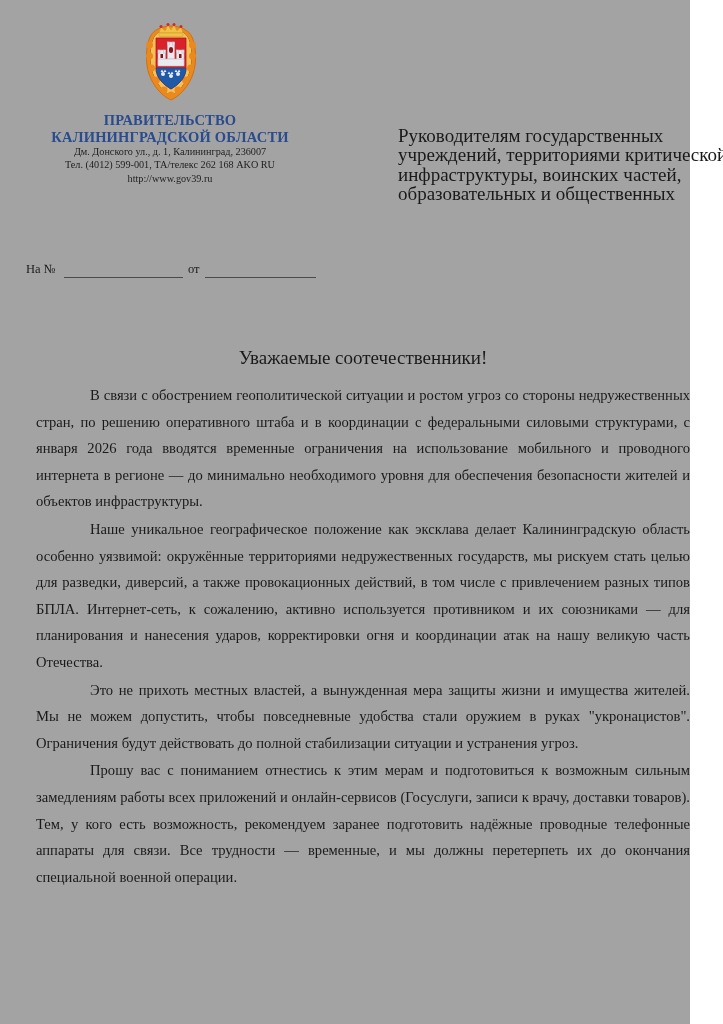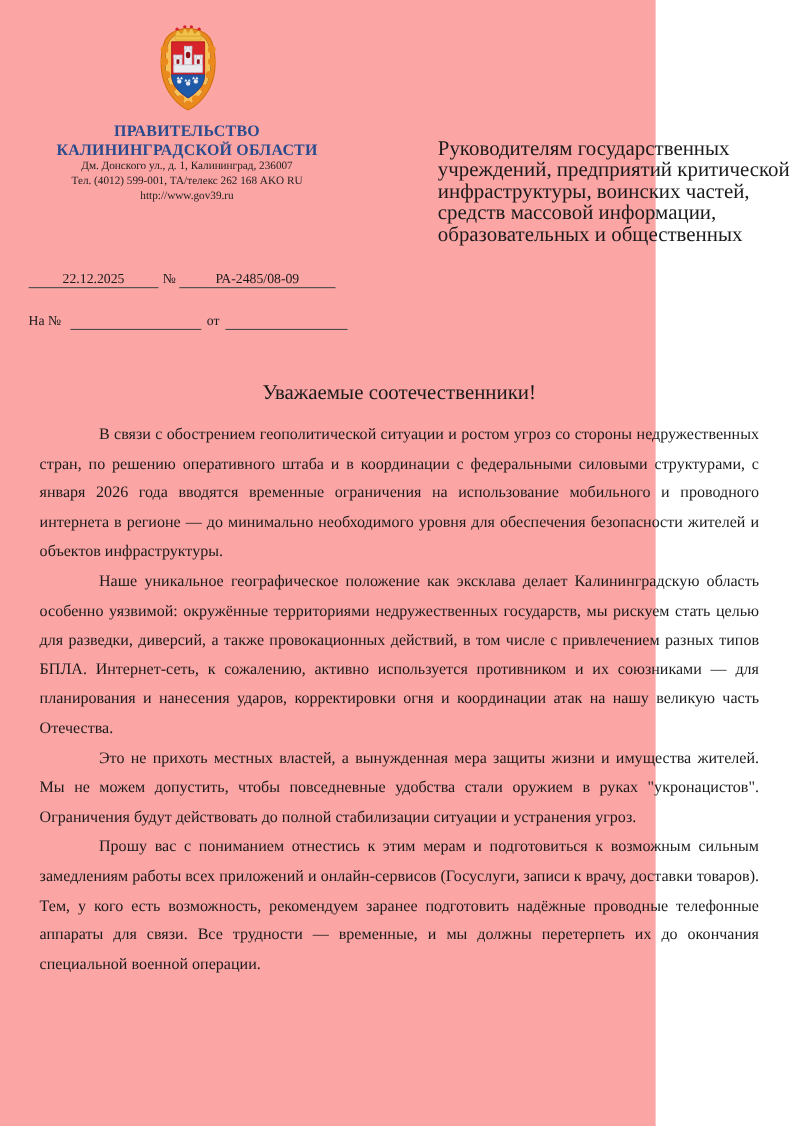--- a/index.html
+++ b/index.html
@@ -11,24 +11,24 @@
   body {
     width: 723px;
     height: 1024px;
     overflow: hidden;
     font-family: "Liberation Serif", "DejaVu Serif", serif;
     color: #1a1a1a;
     position: relative;
   }
 
   .page {
-    width: 596px;
+    width: 690px;
     height: 1024px;
     position: relative;
-    background: #fca5a5;
+    background: #a3a3a3;
   }
 
   
   .header {
     position: relative;
     height: 310px;
   }
 
   
   .emblem-wrap {
@@ -250,46 +250,36 @@
         <div>КАЛИНИНГРАДСКОЙ ОБЛАСТИ</div>
       </div>
       <div class="lh-contacts">
         <div>Дм. Донского ул., д. 1, Калининград, 236007</div>
         <div>Тел. (4012) 599-001, ТА/телекс 262 168 AKO RU</div>
         <div>http://www.gov39.ru</div>
       </div>
     </div>
 
     <div class="refblock">
-      <div class="ref-row">
-        <span class="rule rule-date">
-          <span class="ref-value">22.12.2025</span>
-        </span>
-        <span class="ref-label nano">№</span>
-        <span class="rule rule-num">
-          <span class="ref-value">РА-2485/08-09</span>
-        </span>
-      </div>
       <div class="ref-row second">
         <span class="ref-static">На №</span>
         <span class="rule rule-blank-1">
           <span class="ref-value"></span>
         </span>
         <span class="ref-label">от</span>
         <span class="rule rule-blank-2">
           <span class="ref-value"></span>
         </span>
       </div>
     </div>
 
     <div class="addressee">
       <div>Руководителям государственных</div>
-      <div>учреждений, предприятий критической</div>
+      <div>учреждений, территориями критической</div>
       <div>инфраструктуры, воинских частей,</div>
-      <div>средств массовой информации,</div>
       <div>образовательных и общественных</div>
     </div>
   </div>
 
   <div class="body-area">
     <div class="salutation">Уважаемые соотечественники!</div>
     <p class="para">В связи с обострением геополитической ситуации и ростом угроз со стороны недружественных стран, по решению оперативного штаба и в координации с федеральными силовыми структурами, с января 2026 года вводятся временные ограничения на использование мобильного и проводного интернета в регионе — до минимально необходимого уровня для обеспечения безопасности жителей и объектов инфраструктуры.</p>
     <p class="para">Наше уникальное географическое положение как эксклава делает Калининградскую область особенно уязвимой: окружённые территориями недружественных государств, мы рискуем стать целью для разведки, диверсий, а также провокационных действий, в том числе с привлечением разных типов БПЛА. Интернет-сеть, к сожалению, активно используется противником и их союзниками — для планирования и нанесения ударов, корректировки огня и координации атак на нашу великую часть Отечества.</p>
     <p class="para">Это не прихоть местных властей, а вынужденная мера защиты жизни и имущества жителей. Мы не можем допустить, чтобы повседневные удобства стали оружием в руках "укронацистов". Ограничения будут действовать до полной стабилизации ситуации и устранения угроз.</p>
     <p class="para">Прошу вас с пониманием отнестись к этим мерам и подготовиться к возможным сильным замедлениям работы всех приложений и онлайн-сервисов (Госуслуги, записи к врачу, доставки товаров). Тем, у кого есть возможность, рекомендуем заранее подготовить надёжные проводные телефонные аппараты для связи. Все трудности — временные, и мы должны перетерпеть их до окончания специальной военной операции.</p>

